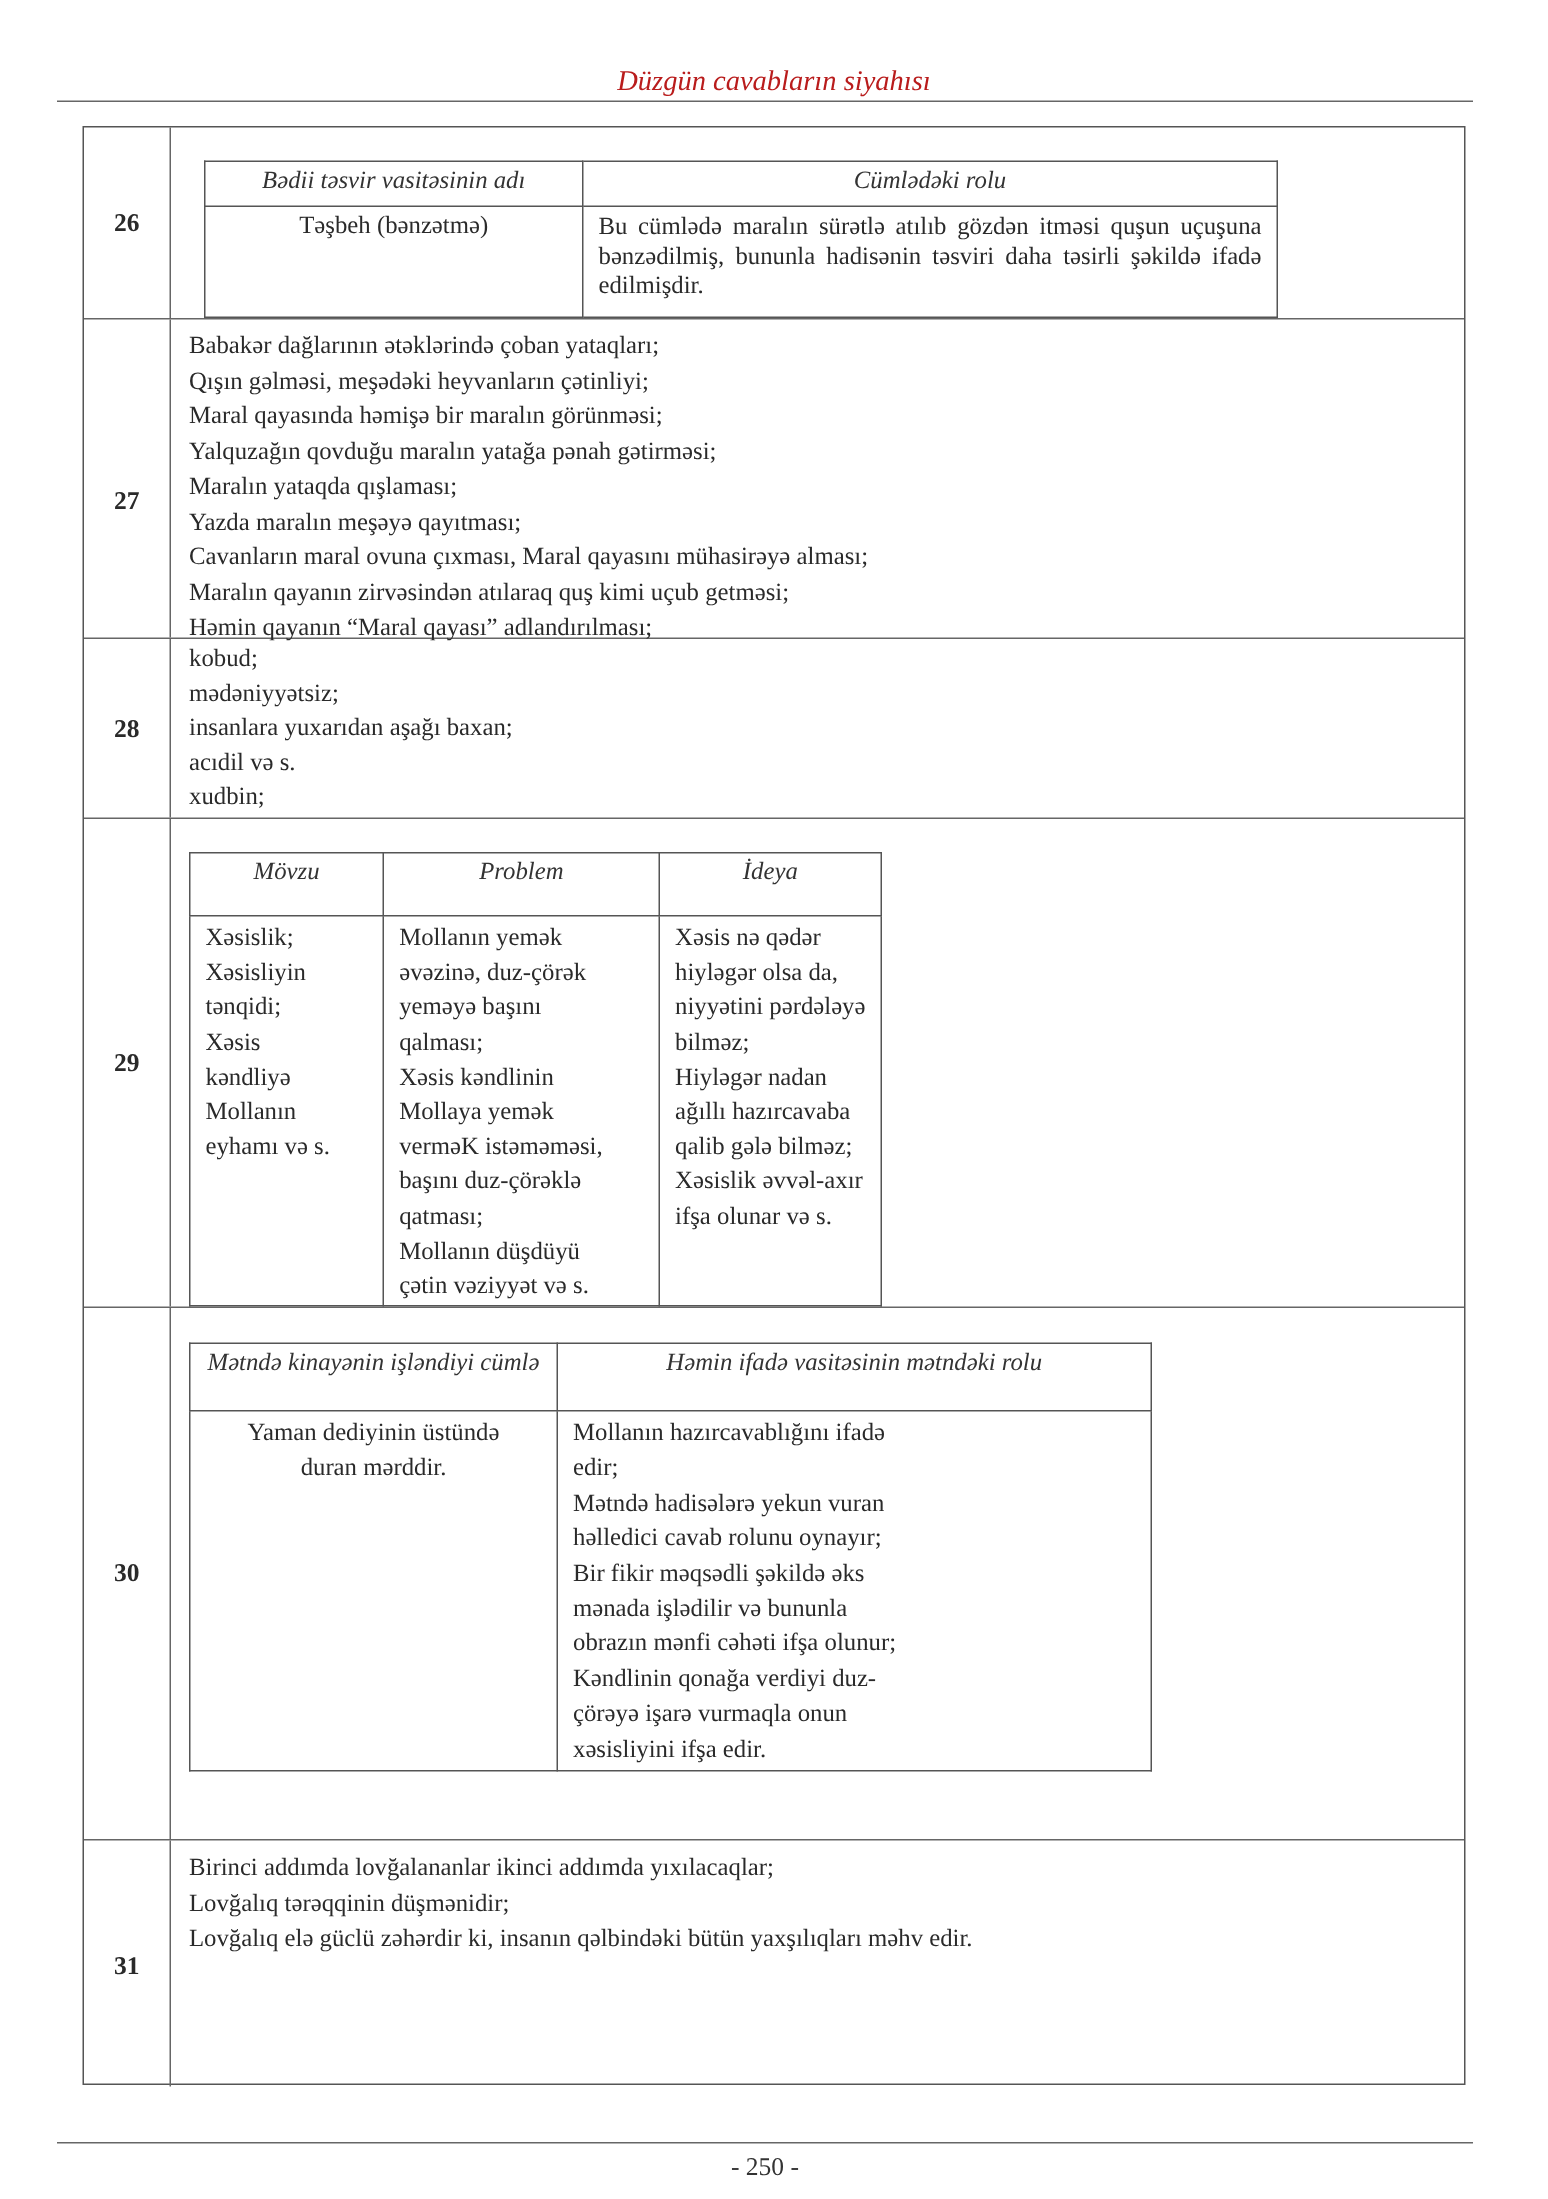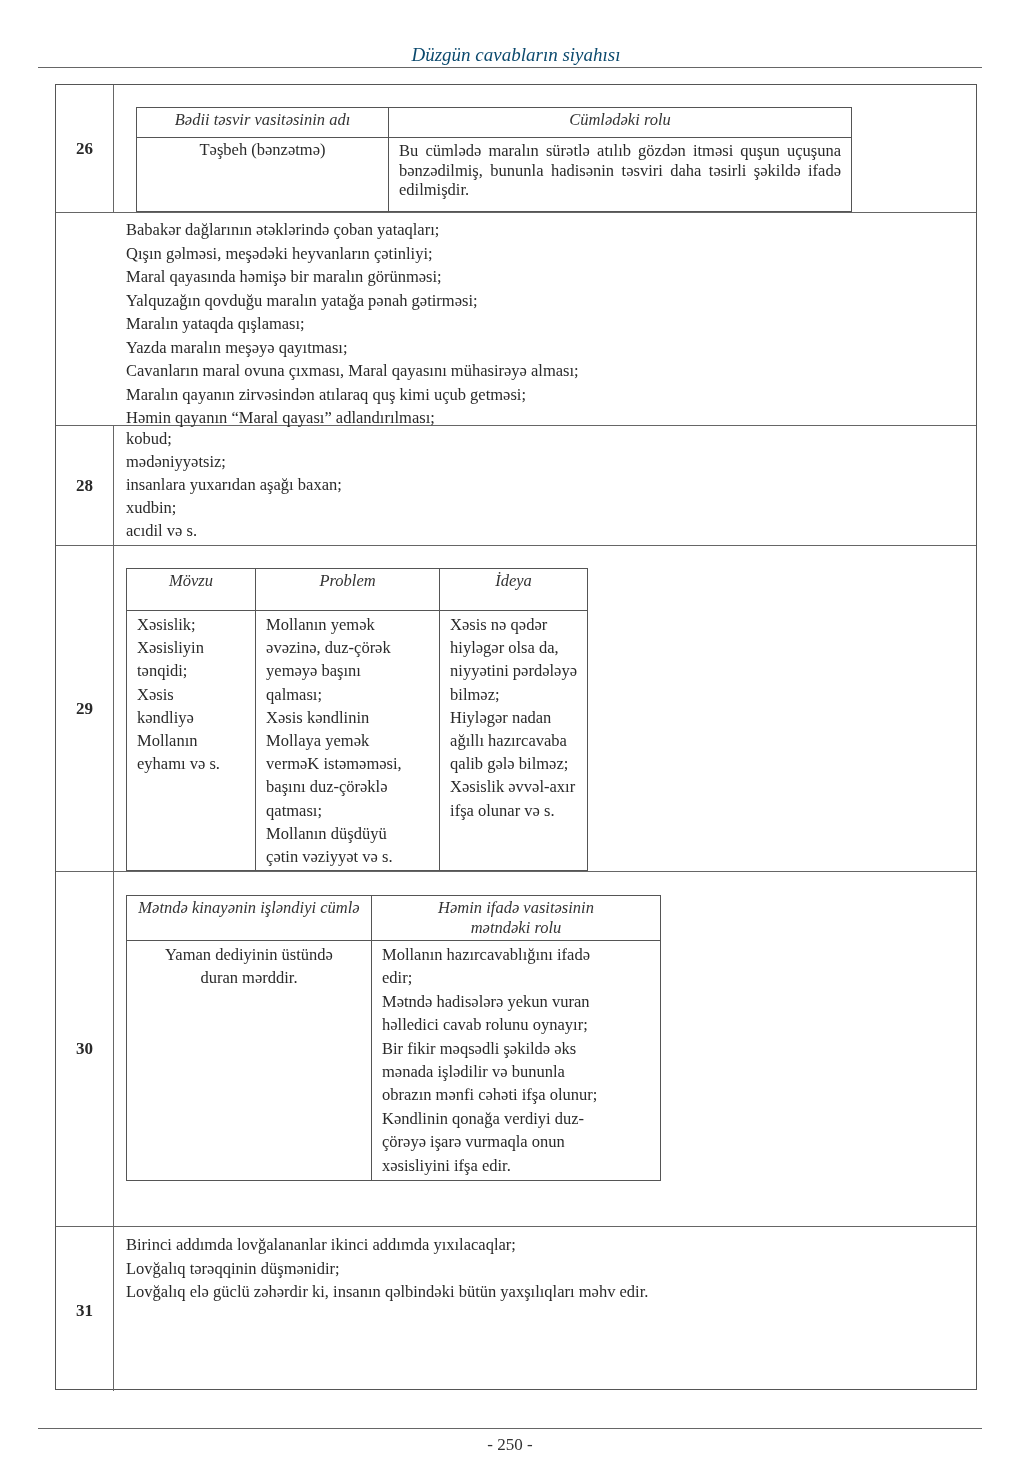--- a/index.html
+++ b/index.html
@@ -1,19 +1,19 @@
 <!DOCTYPE html>
 <html><head>
 <meta charset="utf-8">
 <style>
   html, body { margin: 0; padding: 0; background: #ffffff; }
   body { width: 1032px; height: 1466px; position: relative; overflow: hidden;
          font-family: "Liberation Serif", "DejaVu Serif", serif; color: #2a2a2a; }
   .header-title { position: absolute; top: 44px; left: 0; width: 1032px; text-align: center;
-                  font-style: italic; font-size: 19px; color: #0c4a6e; }
+                  font-style: italic; font-size: 19px; color: #b91c1c; }
   .header-rule { position: absolute; top: 67px; left: 38px; width: 944px; height: 0;
                  border-top: 1.5px solid #666; }
   .outer { position: absolute; left: 55px; top: 84px; width: 922px; height: 1306px;
            border: 1.5px solid #555; box-sizing: border-box; }
   .row { position: absolute; left: 0; width: 100%; border-bottom: 1.5px solid #666; box-sizing: border-box; }
   .row.last { border-bottom: none; }
   .num { position: absolute; left: 0; top: 0; width: 58px; height: 100%; border-right: 1.5px solid #666;
          box-sizing: border-box; display: flex; align-items: center; justify-content: center;
          font-weight: bold; font-size: 17px; }
   .content { position: absolute; left: 70px; top: 0; right: 0; font-size: 16.5px; line-height: 19.6px; }
@@ -44,41 +44,42 @@
       </tr>
       <tr>
         <td class="center">Təşbeh (bənzətmə)</td>
         <td class="justify" style="padding:3px 10px;">Bu cümlədə maralın sürətlə atılıb gözdən itməsi quşun uçuşuna bənzədilmiş, bununla hadisənin təsviri daha təsirli şəkildə ifadə edilmişdir.</td>
       </tr>
     </tbody>
       </table>
   </div>
 
   <div class="row" style="top:128px; height:213px;">
+    <div class="num" style="align-items:flex-start; padding-top:111px;">27</div>
     <div class="content lines" style="top:5px; line-height:23.5px;">
       <div>Babakər dağlarının ətəklərində çoban yataqları;</div>
       <div>Qışın gəlməsi, meşədəki heyvanların çətinliyi;</div>
       <div>Maral qayasında həmişə bir maralın görünməsi;</div>
       <div>Yalquzağın qovduğu maralın yatağa pənah gətirməsi;</div>
       <div>Maralın yataqda qışlaması;</div>
       <div>Yazda maralın meşəyə qayıtması;</div>
       <div>Cavanların maral ovuna çıxması, Maral qayasını mühasirəyə alması;</div>
       <div>Maralın qayanın zirvəsindən atılaraq quş kimi uçub getməsi;</div>
       <div>Həmin qayanın “Maral qayası” adlandırılması;</div>
     </div>
   </div>
 
   <div class="row" style="top:341px; height:120px;">
     <div class="num">28</div>
     <div class="content lines" style="top:1px; line-height:23px;">
       <div>kobud;</div>
       <div>mədəniyyətsiz;</div>
       <div>insanlara yuxarıdan aşağı baxan;</div>
+      <div>acıdil və s.</div>
       <div>xudbin;</div>
-      <div>acıdil və s.</div>
     </div>
   </div>
 
   <div class="row" style="top:461px; height:326px;">
     <div class="num">29</div>
     <table class="inner" style="left:70px; top:22px; width:462px;">
       <tbody>
           <tr style="height:42px;">
         <td class="hd" style="width:118px;">Mövzu</td>
         <td class="hd" style="width:173px;">Problem</td>
@@ -118,21 +119,21 @@
           <div>Xəsislik əvvəl-axır</div>
           <div>ifşa olunar və s.</div>
         </td>
       </tr>
     </tbody>
       </table>
   </div>
 
   <div class="row" style="top:787px; height:355px;">
     <div class="num">30</div>
-    <table class="inner" style="left:70px; top:23px; width:535px;">
+    <table class="inner" style="left:70px; top:23px; width:642px;">
       <tbody>
           <tr style="height:45px;">
         <td class="hd" style="width:232px; line-height:20px;">Mətndə kinayənin işləndiyi cümlə</td>
         <td class="hd" style="line-height:20px; padding:2px 40px;">Həmin ifadə vasitəsinin mətndəki rolu</td>
       </tr>
       <tr>
         <td class="lines center" style="line-height:23.4px; height:235px;">
           <div>Yaman dediyinin üstündə</div>
           <div>duran mərddir.</div>
         </td>

